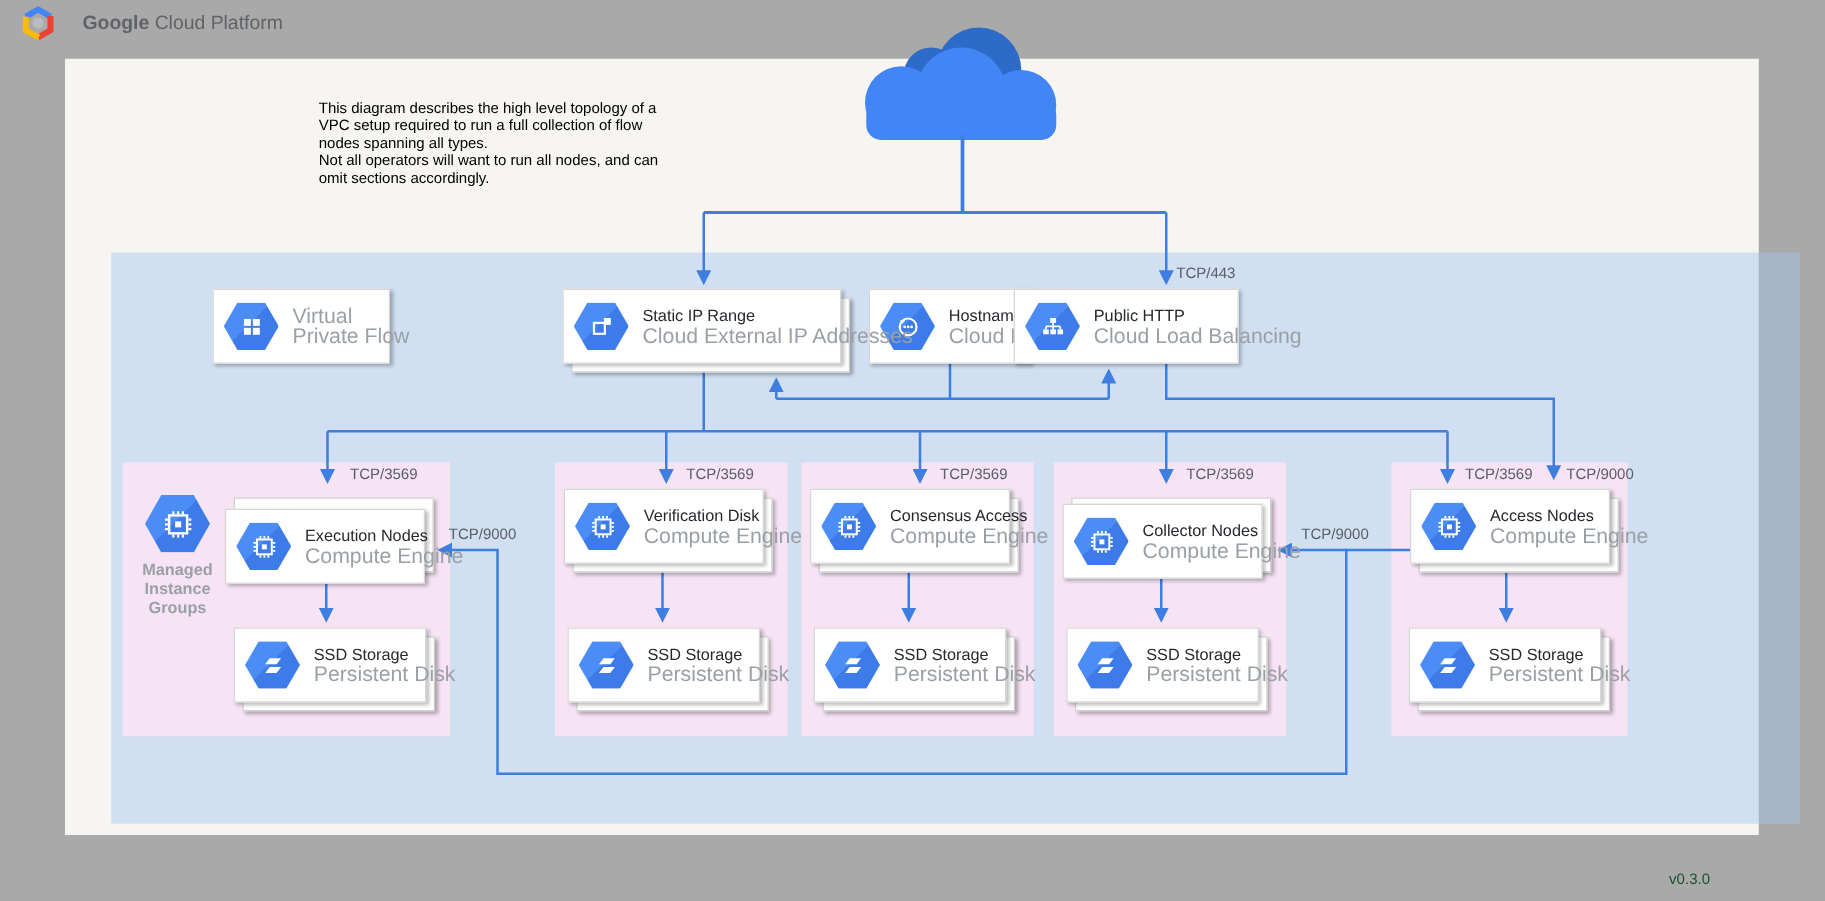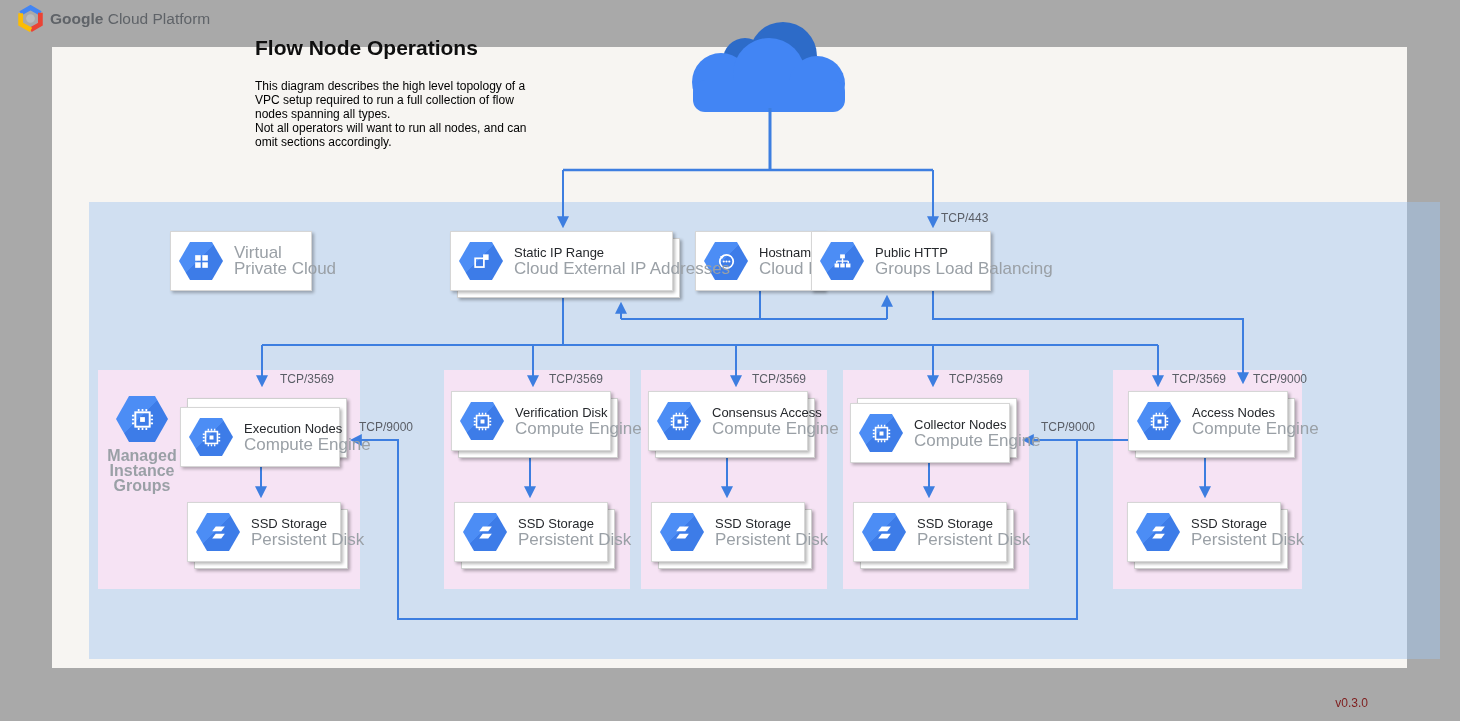--- a/index.html
+++ b/index.html
@@ -20,49 +20,48 @@
   .card-text{margin-left:11px;line-height:16px;white-space:nowrap;}
   .card-title{font-size:13px;color:#25282c;}
   .card-sub{font-size:17px;color:#9aa0a6;}
   .card-sub.as-title{color:#9aa0a6;}
   .lbl{position:absolute;font-size:12px;color:#5a5e66;white-space:nowrap;}
   .mig-hex{position:absolute;left:116px;top:396px;width:52px;height:46px;
     background:linear-gradient(135deg,#4c8df5 46%,#3d7ce8 46%);
     clip-path:polygon(25% 0,75% 0,100% 50%,75% 100%,25% 100%,0 50%);
     display:flex;align-items:center;justify-content:center;}
   .mig-label{position:absolute;left:92px;top:448px;width:100px;text-align:center;
-    font-size:16px;font-weight:bold;color:#9aa0a6;line-height:15px;white-space:pre-line;}
-  .brand{position:absolute;left:17px;top:5px;display:flex;align-items:center;}
+    font-size:13px;font-weight:bold;color:#9aa0a6;line-height:15px;white-space:pre-line;}
+  .brand{position:absolute;left:17px;top:5px;display:flex;align-items:center;gap:16px;}
   .brand-text{margin-left:6px;font-size:15.5px;color:#5f6368;}
   .brand-text b{color:#5f6368;}
   .diagram-title{position:absolute;left:255px;top:36px;font-size:21px;font-weight:bold;color:#0f0f0f;}
   .diagram-desc{position:absolute;left:255px;top:79px;width:290px;font-size:12px;
     line-height:14px;color:#000000;white-space:pre-line;}
   .version{position:absolute;left:1296px;top:696px;width:72px;text-align:right;
-    font-size:12px;color:#7f1d1d;}
+    font-size:12px;color:#14532d;}
   .cloud{position:absolute;left:683px;top:16px;}
 </style>
 </head>
 <body>
 
 <div class="canvas">
 
   <div class="brand">
     <svg width="27" height="27" viewBox="0 0 26 26">
       <polyline points="3.5,8 13,2.5 22.5,8" fill="none" stroke="#4285f4" stroke-width="4.6"></polyline>
       <polyline points="22.5,7.5 22.5,18.5 13,24" fill="none" stroke="#ea4335" stroke-width="4.6"></polyline>
       <polyline points="13.5,24 3.5,18.5 3.5,8" fill="none" stroke="#fbbc05" stroke-width="4.6"></polyline>
       <circle cx="13" cy="13" r="4.2" fill="#b9bcbf"></circle>
     </svg>
     <div class="brand-text"><b>Google</b> <span>Cloud Platform</span></div>
   </div>
 
   <div class="page"></div>
 
-  <div class="diagram-title">Flow Node Operations</div>
   <div class="diagram-desc">This diagram describes the high level topology of a
 VPC setup required to run a full collection of flow
 nodes spanning all types.
 Not all operators will want to run all nodes, and can
 omit sections accordingly.</div>
 
   <div class="cloud">
     <svg width="180" height="96" viewBox="0 0 180 96">
       <circle cx="62" cy="44" r="22" fill="#2d6bc8"></circle>
       <circle cx="100" cy="40" r="34" fill="#2d6bc8"></circle>
@@ -128,21 +127,21 @@
     <div class="hex">
       <svg width="19" height="19" viewBox="0 0 24 24" fill="#fff">
         <rect x="4" y="4" width="7" height="7"></rect>
           <rect x="13" y="4" width="7" height="7"></rect>
         <rect x="4" y="13" width="7" height="7"></rect>
           <rect x="13" y="13" width="7" height="7"></rect>
       </svg>
     </div>
     <div class="card-text">
       <div class="card-sub as-title">Virtual</div>
-      <div class="card-sub">Private Cloud</div>
+      <div class="card-sub">Private Flow</div>
     </div>
   </div>
 
   <div class="ghost" style="left:457px;top:238px;width:221px"></div>
   <div class="card" style="left:695px;top:231px;width:128px">
     <div class="hex">
       <svg width="19" height="19" viewBox="0 0 24 24">
         <circle cx="12" cy="12" r="8.5" fill="none" stroke="#fff" stroke-width="2.2"></circle>
         <path d="M4,5 L9,5 L6,9 Z" fill="#fff"></path>
         <circle cx="8.5" cy="12" r="1.4" fill="#fff"></circle>
@@ -174,21 +173,21 @@
       <svg width="19" height="19" viewBox="0 0 24 24">
         <rect x="9" y="3" width="6" height="5" fill="#fff"></rect>
         <path d="M12,8 V11.5 M4.8,11.5 H19.2 M4.8,11.5 V14.5 M12,11.5 V14.5 M19.2,11.5 V14.5" stroke="#fff" stroke-width="1.8" fill="none"></path>
         <rect x="2" y="14.5" width="5.6" height="5" fill="#fff"></rect>
         <rect x="9.2" y="14.5" width="5.6" height="5" fill="#fff"></rect>
         <rect x="16.4" y="14.5" width="5.6" height="5" fill="#fff"></rect>
       </svg>
     </div>
     <div class="card-text">
       <div class="card-title">Public HTTP</div>
-      <div class="card-sub">Groups Load Balancing</div>
+      <div class="card-sub">Cloud Load Balancing</div>
     </div>
   </div>
 
   <div class="mig-hex">
     <svg width="23" height="23" viewBox="0 0 24 24">
       <rect x="4.5" y="4.5" width="15" height="15" fill="none" stroke="#fff" stroke-width="2"></rect>
       <rect x="9.5" y="9.5" width="5" height="5" fill="#fff"></rect>
       <path d="M8,1v2.5 M12,1v2.5 M16,1v2.5 M8,20.5V23 M12,20.5V23 M16,20.5V23 M1,8h2.5 M1,12h2.5 M1,16h2.5 M20.5,8H23 M20.5,12H23 M20.5,16H23" stroke="#fff" stroke-width="1.8"></path>
     </svg>
   </div>

